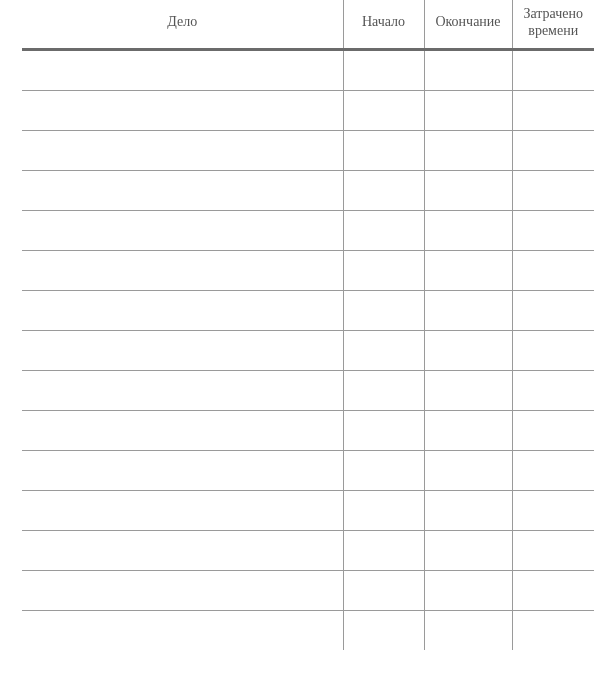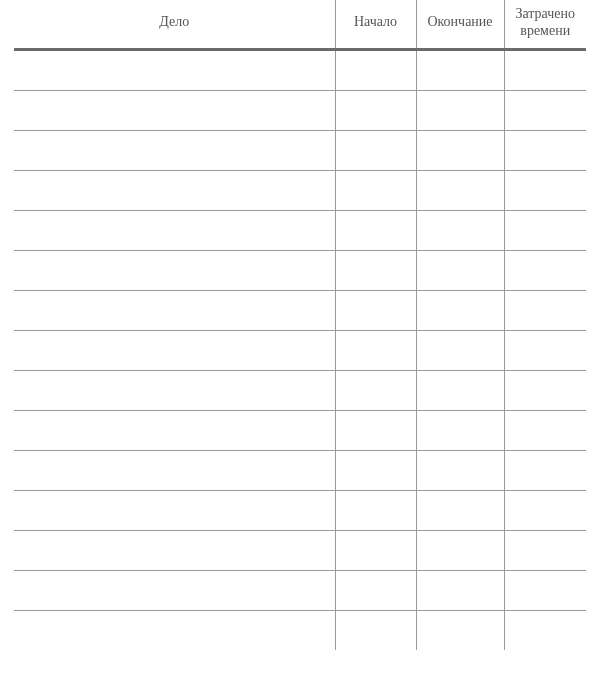--- a/index.html
+++ b/index.html
@@ -7,21 +7,21 @@
     padding:0;
     width:600px;
     height:675px;
     background:#fff;
     font-family:Georgia,"Times New Roman",serif;
     color:#444;
   }
   .sheet{
     box-sizing:border-box;
     width:600px;
-    padding:0 14px 0 14px;
+    padding:0 14px 0 22px;
   }
   table{
     border-collapse:collapse;
     width:100%;
     table-layout:fixed;
   }
   col.task   { width:321px; }
   col.start  { width:81px;  }
   col.end    { width:88px;  }
   col.spent  { width:82px;  }

